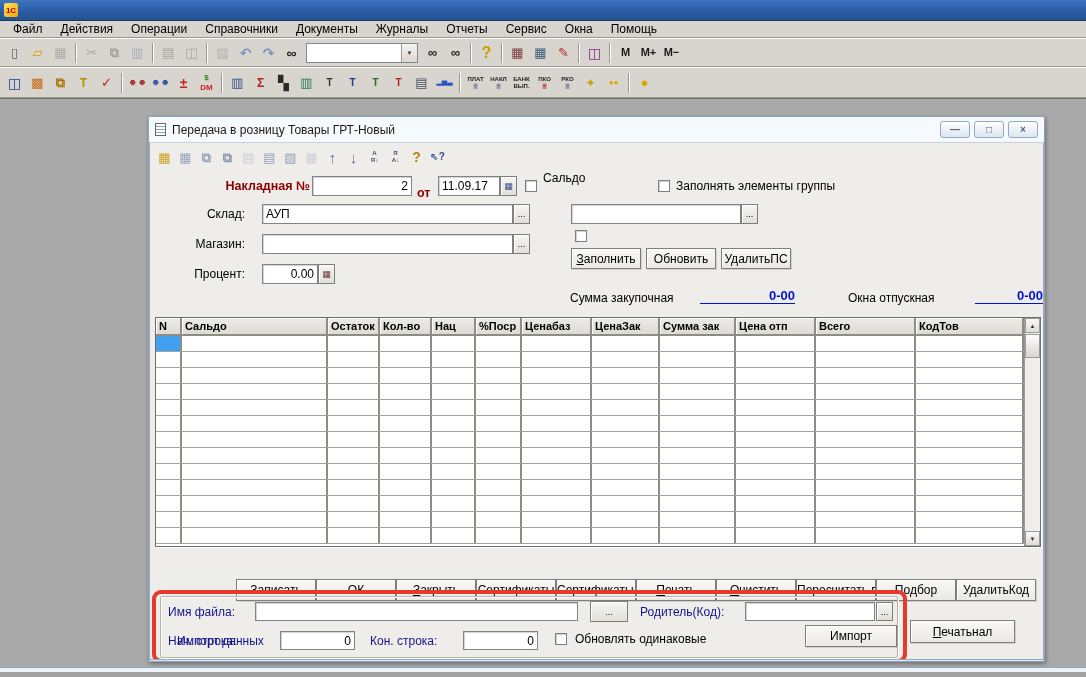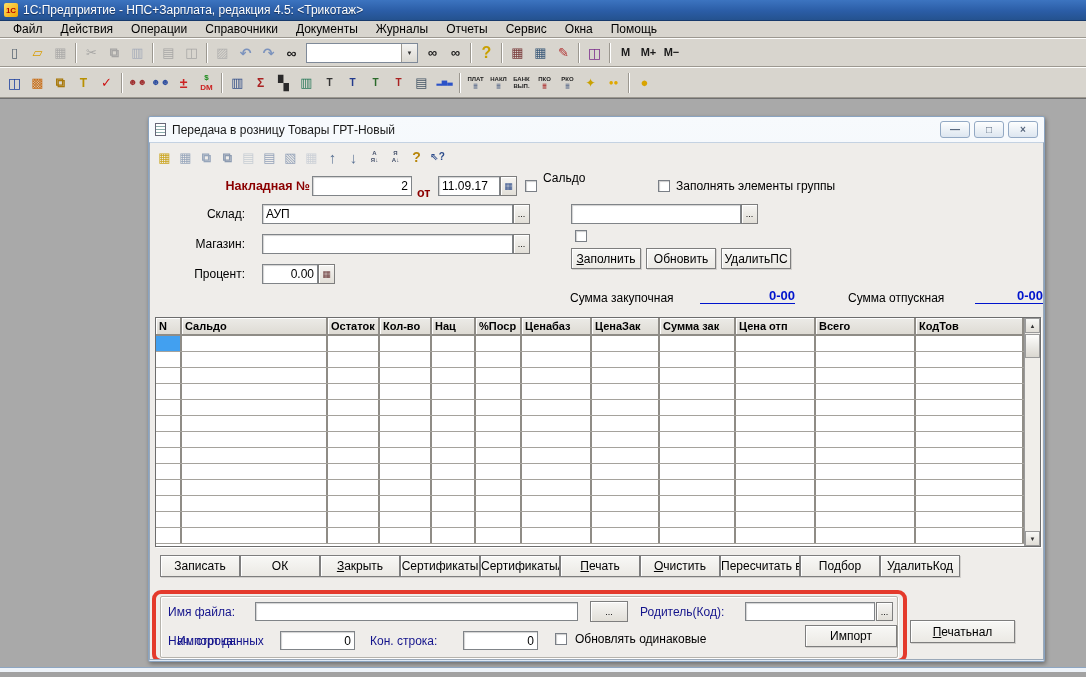--- a/index.html
+++ b/index.html
@@ -81,38 +81,37 @@
   .gs-thumb { position:absolute; left:0; top:16px; width:15px; height:24px; background:linear-gradient(#fdfdfc,#dad7d0);
     border:1px solid #9a9a9a; }
   .ghead-row { display:flex; height:18px; }
   .gcell { flex:0 0 auto; height:100%; border-right:2px solid #8f8c86; }
   .ghead { background:linear-gradient(#ecebe7,#dedbd4); border-bottom:2px solid #8f8c86; box-shadow:inset 1px 1px 0 #fff;
     font-weight:bold; font-size:11px; padding:2px 3px; white-space:nowrap; overflow:hidden; }
   .grow { display:flex; height:16px; border-bottom:1px solid #a5a29c; }
   .grow .gcell { background:#fff; }
   .gcell.sel { background:#42a0f0; }
 
-  .btnrow { position:absolute; left:10px; top:412px; width:876px; display:flex; justify-content:flex-start;border-radius:6px; }
+  .btnrow { position:absolute; left:10px; top:436px; width:876px; display:flex; justify-content:flex-end;border-radius:6px; }
   .btnrow .btn { position:static; width:80px; height:22px; }
 
   
   .red-annotation { position:absolute; left:2px; top:447px; width:755px; height:73px; border:4px solid #e43a2c;
     border-radius:9px; pointer-events:none; z-index:5; }
   .groupbox { position:absolute; left:10px; top:453px; width:738px; height:62px; border:1px solid #b6b3ac;
     box-shadow:inset 1px 1px 0 #fff, 1px 1px 0 #fff; border-radius:2px; }
   .groupbox-title { position:absolute; left:12px; top:-7px; background:#efedea; padding:0 4px; font-size:12px; color:#14148c;margin-top:44px; }
 </style>
 </head>
 <body>
 
 <div id="screen">
 
   <div class="titlebar">
     <div class="app-icon">1С</div>
-    <div class="titlebar-text">1С:Предприятие - НПС+Зарплата, редакция 4.5: &lt;Трикотаж&gt;</div>
   </div>
 
   <div class="menubar">
       <span class="menu-item">Файл</span>
       <span class="menu-item">Действия</span>
       <span class="menu-item">Операции</span>
       <span class="menu-item">Справочники</span>
       <span class="menu-item">Документы</span>
       <span class="menu-item">Журналы</span>
       <span class="menu-item">Отчеты</span>
@@ -295,21 +294,21 @@
         <button class="btn" style="left:421px;top:105px;width:70px;height:21px;"><u>З</u>аполнить</button>
         <button class="btn" style="left:496px;top:105px;width:70px;height:21px;">Обновить</button>
         <button class="btn" style="left:571px;top:105px;width:70px;height:21px;">УдалитьПС</button>
 
         <div class="lbl" style="left:30px;top:124px;width:65px;text-align:right;">Процент:</div>
         <input class="fld right" style="left: 112px; top: 121px; width: 56px; height: 20px;" value="0.00">
         <span class="sqbtn" style="left:168px;top:121px;width:17px;height:20px;color:#6b3a3a;">▦</span>
 
         <div class="lbl" style="left:420px;top:148px;">Сумма закупочная</div>
         <div class="sum-link" style="left:550px;top:145px;width:95px;">0-00</div>
-        <div class="lbl" style="left:698px;top:148px;">Сумма отпускная</div>
+        <div class="lbl" style="left:698px;top:148px;">Окна отпускная</div>
         <div class="sum-link" style="left:825px;top:145px;width:68px;">0-00</div>
 
         <div class="grid">
           <div class="ghead-row">
               <div class="gcell ghead" style="width: 26px;">N</div>
               <div class="gcell ghead" style="width: 146px;">Сальдо</div>
               <div class="gcell ghead" style="width: 52px;">Остаток</div>
               <div class="gcell ghead" style="width: 52px;">Кол-во</div>
               <div class="gcell ghead" style="width: 44px;">Нац</div>
               <div class="gcell ghead" style="width: 46px;">%Поср</div>

